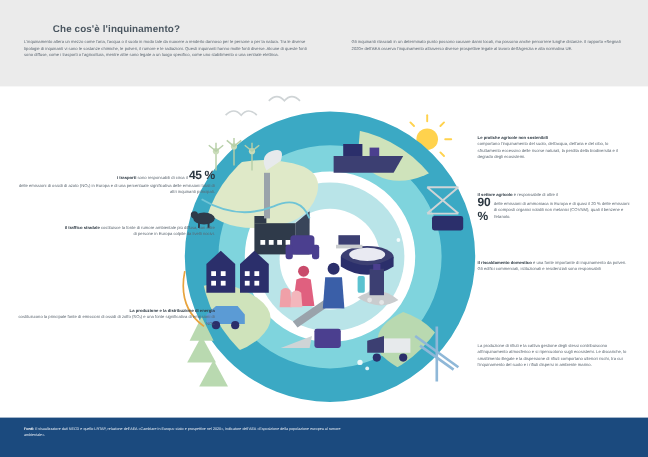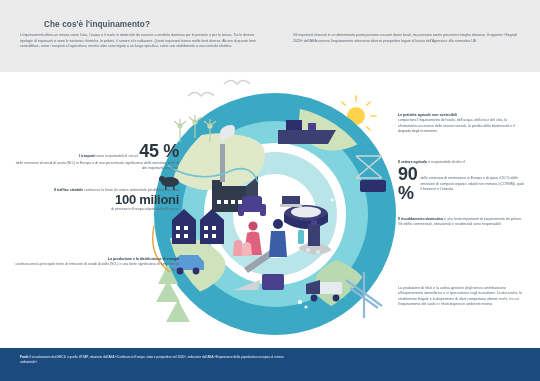--- a/index.html
+++ b/index.html
@@ -31,21 +31,21 @@
   .intro-left{ left:20px; top:33px; width:238px; }
   .intro-right{ left:293px; top:33px; width:227px; }
 
   
   .callout{ position:absolute; font-size:3.5px; line-height:1.55; color:#5b6670; }
   .callout b{ color:#2e3a44; font-weight:bold; }
   .cal-left{ text-align:right; }
   .cal-right{ text-align:left; }
 
   .bignum{
-    font-size:18px; font-weight:bold; color:#2b3741;
+    font-size:10px; font-weight:bold; color:#2b3741;
     letter-spacing:-.3px; line-height:1.05; display:inline-block;
   }
   .bignum.huge{ font-size:13px; }
   .num-row{ display:flex; align-items:center; gap:3px; }
   .num-row.l{ justify-content:space-between; }
   .num-side{ font-size:3.5px; line-height:1.5; color:#5b6670; }
 
   
   #callout-transport{ left:14px;  top:142px; width:165px; }
   #callout-traffic{   left:14px;  top:188px; width:165px; }
@@ -291,21 +291,20 @@
     <b>I trasporti</b><span> sono responsabili di circa il</span>
     <span class="bignum">45 %</span>
   </div>
   <div>delle emissioni di ossidi di azoto (NOₓ) in Europa e di una percentuale significativa delle emissioni totali di altri inquinanti principali.</div>
 </div>
 
 <div class="callout cal-left" id="callout-traffic">
   <div>
     <b>Il traffico stradale</b><span> costituisce la fonte di rumore ambientale più diffusa, con oltre</span>
   </div>
-  <div class="bignum huge">100 milioni</div>
   <div>di persone in Europa colpite da livelli nocivi.</div>
 </div>
 
 <div class="callout cal-left" id="callout-energy">
   <div><b>La produzione e la distribuzione di energia</b></div>
   <div>costituiscono la principale fonte di emissioni di ossidi di zolfo (SOₓ) e una fonte significativa di emissioni di NOₓ.</div>
 </div>
 
 <div class="callout cal-right" id="callout-agri">
   <div><b>Le pratiche agricole non sostenibili</b></div>

